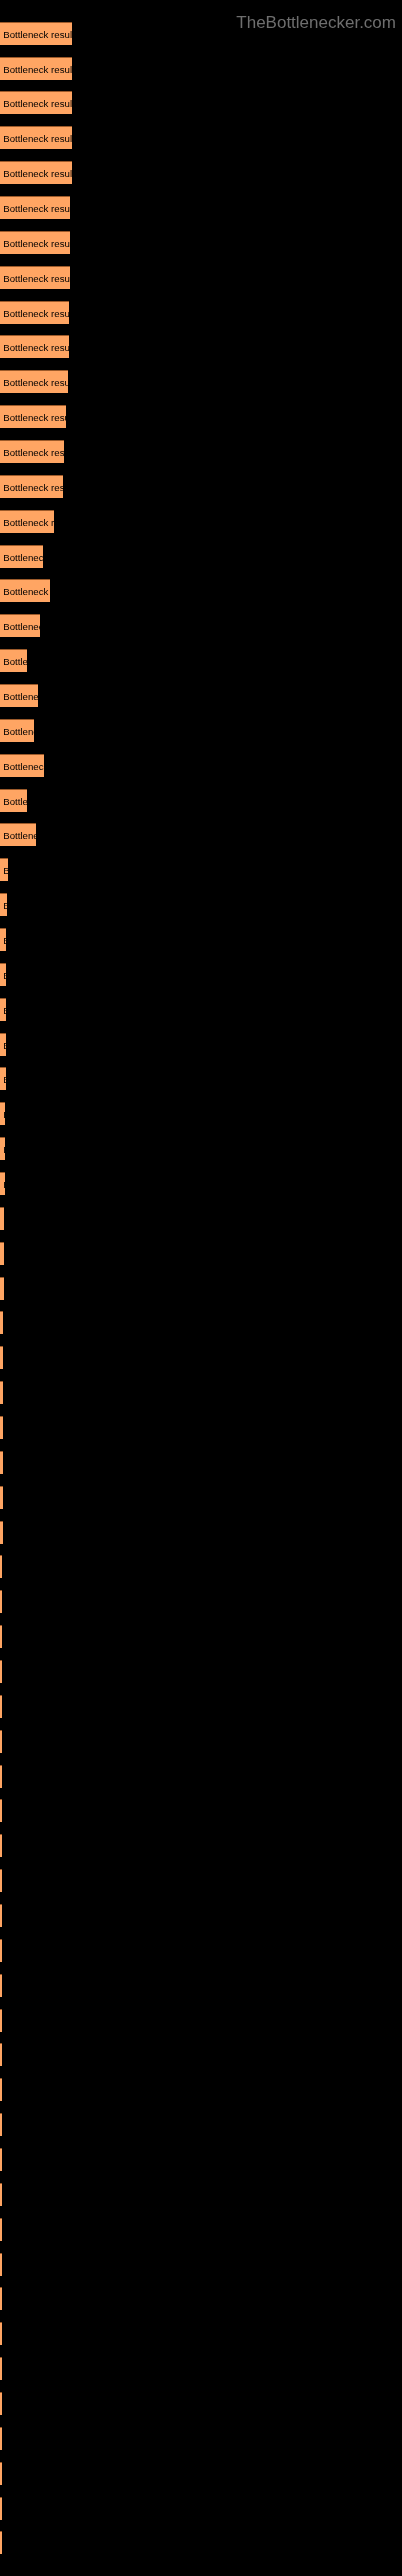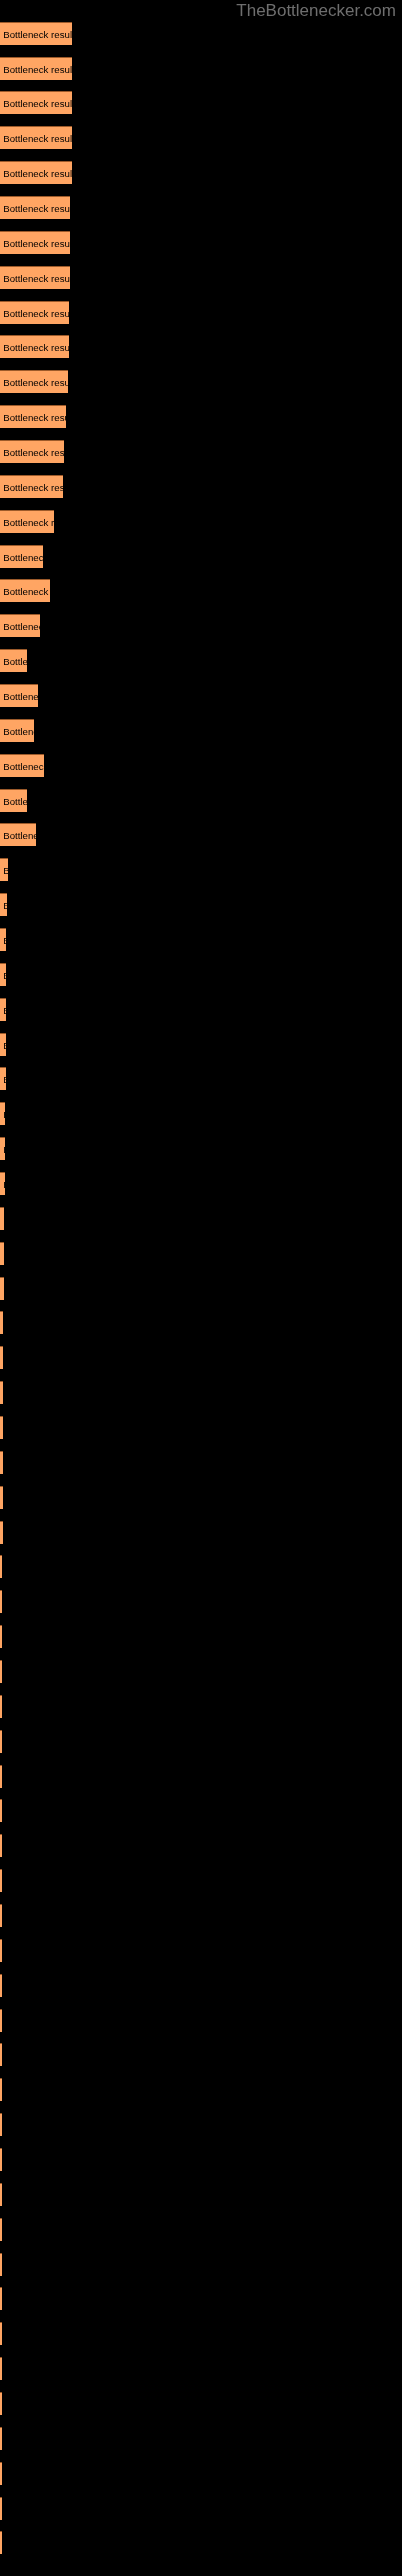--- a/index.html
+++ b/index.html
@@ -9,21 +9,21 @@
   }
   body {
     width: 403px;
     height: 2576px;
     position: relative;
     font-family: "Liberation Sans", sans-serif;
     overflow: hidden;
   }
   #watermark {
     position: absolute;
-    top: 0px;
+    top: 12px;
     left: 0px;
     width: 396px;
     text-align: right;
     font-size: 17px;
     color: #6e6e6e;
     letter-spacing: 0px;
     line-height: 21px;
     white-space: nowrap;
   }
   #chart {

